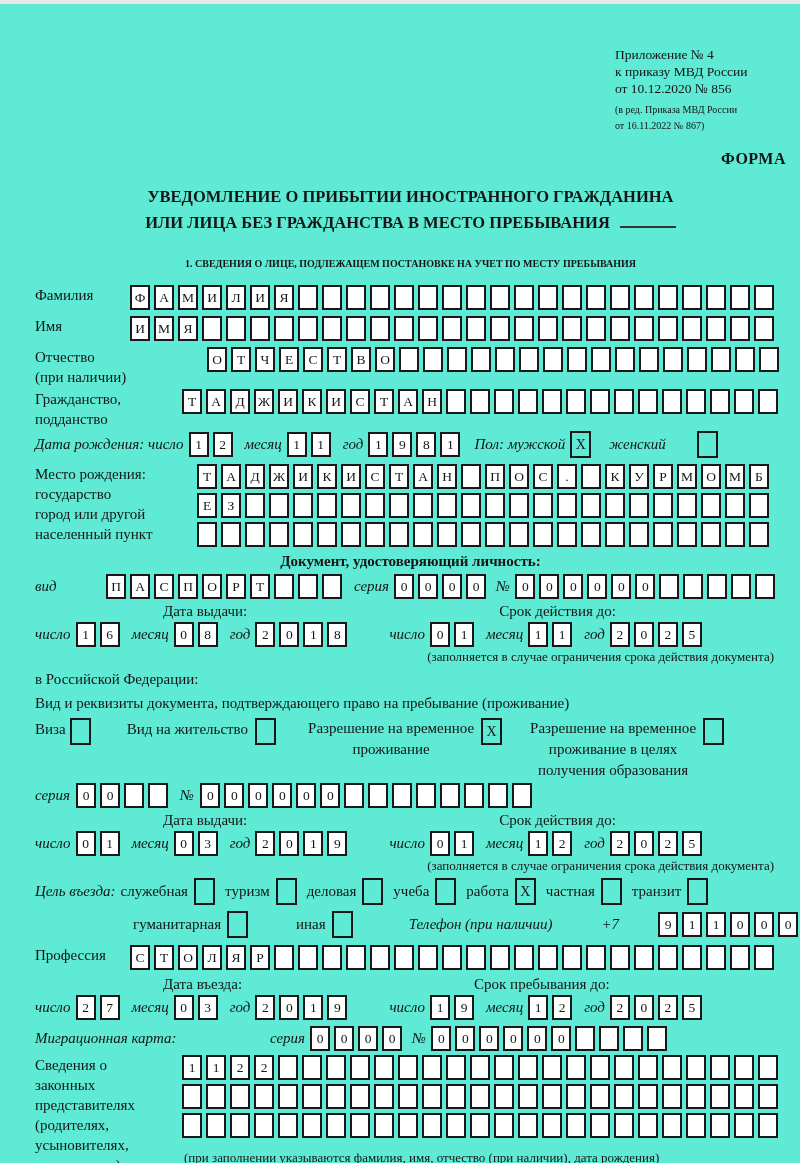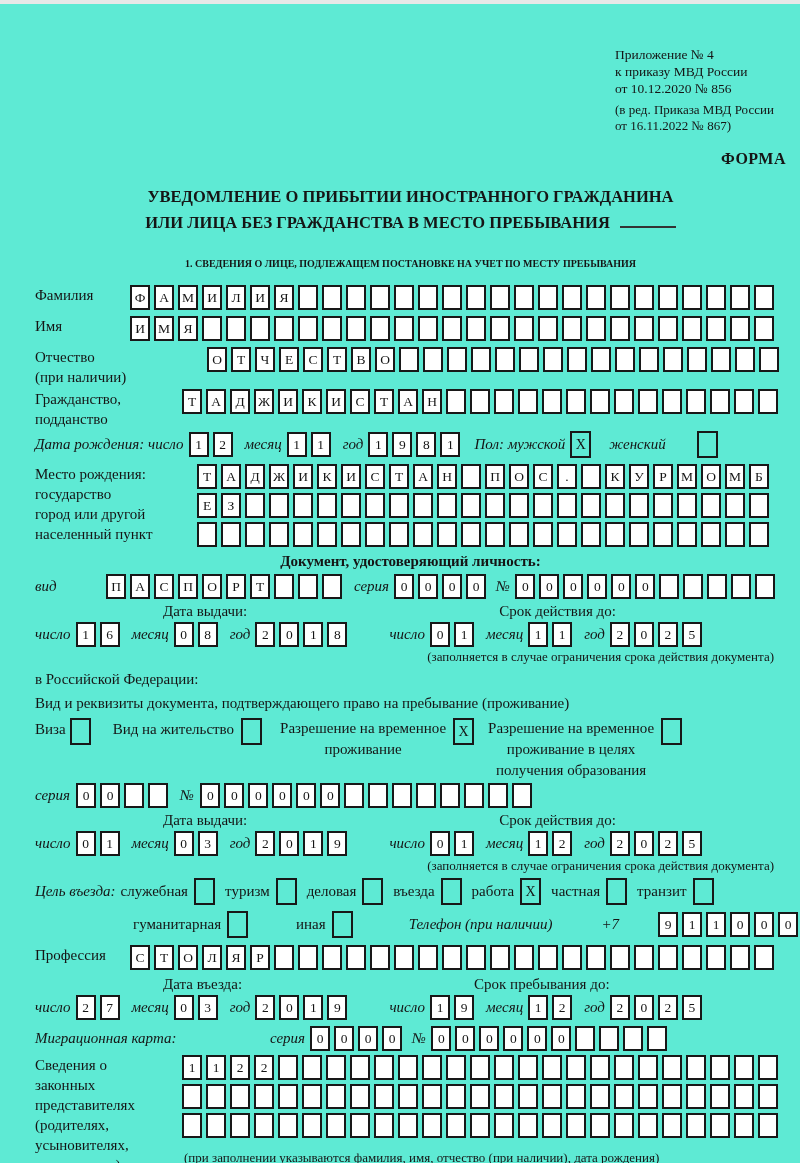--- a/index.html
+++ b/index.html
@@ -10,38 +10,38 @@
   .cells{display:flex;flex-wrap:nowrap;flex-shrink:0;}
   .cell{box-sizing:content-box;width:16px;height:21px;border:2px solid #181818;margin-right:4px;
         display:inline-flex;align-items:center;justify-content:center;
         font-size:13.5px;line-height:1;flex-shrink:0;background:#fff;}
   .cbox{box-sizing:content-box;width:17px;height:23px;border:2px solid #181818;
         display:inline-flex;align-items:center;justify-content:center;font-size:14px;flex-shrink:0;}
   .row{display:flex;align-items:flex-start;margin-bottom:6px;}
   .lbl{flex-shrink:0;line-height:20px;}
   .w95{width:95px;} .w110{width:108px;} .w147{width:147px;} .w162{width:162px;} .w172{width:172px;}
   .appendix{margin-left:580px;width:186px;font-size:13.5px;line-height:17px;}
-  .appendix .amended{margin-top:5px;font-size:13px;line-height:16px;font-family:Liberation Serif, serif;}
+  .appendix .amended{margin-top:5px;font-size:10px;line-height:16px;font-family:Liberation Serif, serif;}
   .forma{text-align:right;font-weight:bold;font-size:16px;margin-top:16px;letter-spacing:.5px;}
   .title{margin-top:16px;text-align:center;font-weight:bold;font-size:16.5px;line-height:26px;}
   .blank-line{display:inline-block;width:56px;border-bottom:2px solid #333;margin-left:10px;}
   .sec-heading{margin-top:22px;text-align:center;font-weight:bold;font-size:10px;}
   .first-row{margin-top:16px;}
   .stack{display:flex;flex-direction:column;}
   .stack .cells{margin-bottom:4px;}
   .dword{margin-right:5px;white-space:nowrap;font-style:italic;}
   .dgrp{display:flex;align-items:center;}
   .dgrp .cells{margin-right:8px;}
   .dtitles{display:flex;margin:2px 0 2px;}
   .dt1{margin-left:128px;} .dt2{margin-left:252px;} .dt2b{margin-left:232px;}
   .dvals{display:flex;align-items:center;margin-bottom:2px;}
   .rgrp{margin-left:30px;}
   .note{font-size:13px;text-align:right;padding-right:12px;margin:0 0 4px;}
   .plain{line-height:21px;margin-bottom:3px;}
-  .optrow{display:flex;align-items:flex-start;margin:4px 0 2px;}
+  .optrow{display:flex;align-items:flex-start;margin:4px 0 2px;gap:14px;}
   .opt{display:flex;align-items:flex-start;}
   .opt .cbox{margin-left:7px;margin-top:0;}
   .opt-lines{text-align:center;line-height:21px;}
   .inlineopt{display:flex;align-items:center;white-space:nowrap;}
   .inlineopt .cbox{margin-left:6px;}
   .gap10{margin-left:10px;} .gap14{margin-left:14px;} .gap18{margin-left:18px;}
   .gap22{margin-left:22px;} .gap26{margin-left:26px;} .gap30{margin-left:30px;}
   .reps{display:flex;align-items:flex-start;margin-top:4px;}
   .reps-note{font-size:13px;margin:8px 0 0 2px;}
   .serrow{display:flex;align-items:center;margin-bottom:4px;}
@@ -513,21 +513,21 @@
     </span>
     <span class="inlineopt gap10">
       <span>туризм</span>
       <span class="cbox"></span>
     </span>
     <span class="inlineopt gap10">
       <span>деловая</span>
       <span class="cbox"></span>
     </span>
     <span class="inlineopt gap10">
-      <span>въезда</span>
+      <span>учеба</span>
       <span class="cbox"></span>
     </span>
     <span class="inlineopt gap10">
       <span>работа</span>
       <span class="cbox">X</span>
     </span>
     <span class="inlineopt gap10">
       <span>частная</span>
       <span class="cbox"></span>
     </span>

